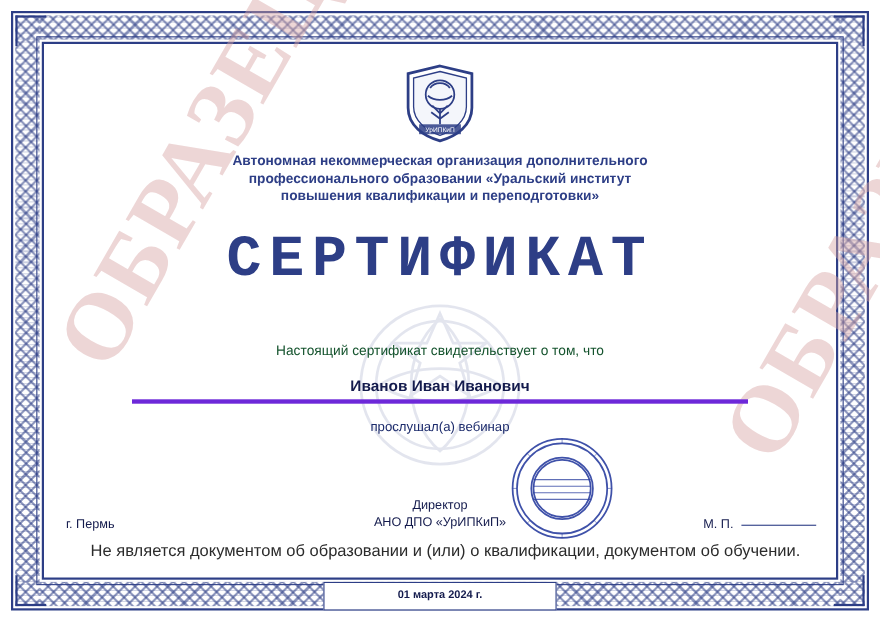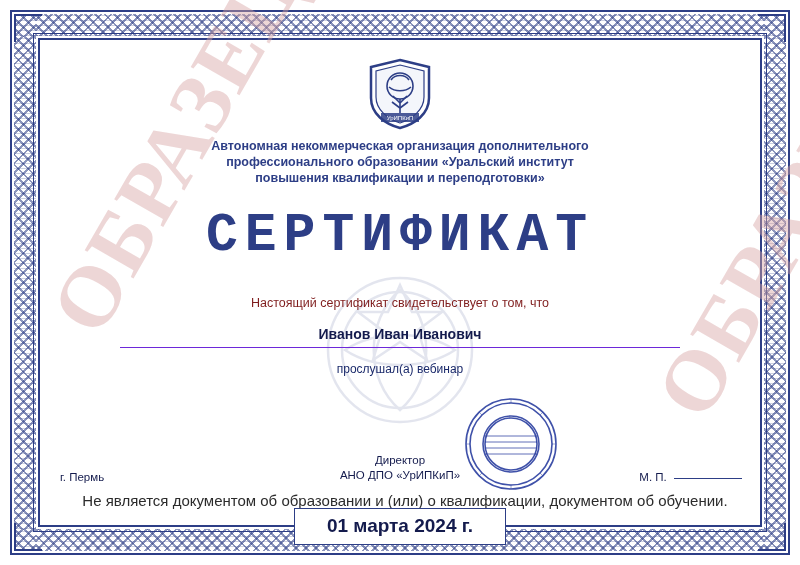--- a/index.html
+++ b/index.html
@@ -151,31 +151,31 @@
     font-size: 53px;
     letter-spacing: 7px;
     margin-top: 20px;
     margin-bottom: 6px;
     white-space: nowrap;
     position: relative;
     z-index: 2;
   }
 
   .attest {
-    color: #7f1d1d;
+    color: #14532d;
     font-size: 12.5px;
-    margin-top: 30px;
+    margin-top: 46px;
     position: relative;
     z-index: 2;
   }
 
   .name-line {
     margin: 16px auto 0 auto;
     width: 560px;
-    border-bottom: 1px solid #6d28d9;
+    border-bottom: 4px solid #6d28d9;
     position: relative;
     z-index: 2;
   }
   .recipient {
     color: #141b4d;
     font-weight: bold;
     font-size: 14px;
     padding-bottom: 5px;
   }
 
@@ -257,27 +257,27 @@
     bottom: 56px;
     text-align: center;
     font-size: 15px;
     color: #2b2b2b;
   }
 
   .date-box {
     position: absolute;
     left: 50%;
     transform: translateX(-50%);
-    bottom: 20px;
+    bottom: 10px;
     width: 210px;
     border: 1.5px solid #2d3e86;
     background: #ffffff;
     text-align: center;
     padding: 6px 0 7px 0;
-    font-size: 19px;
+    font-size: 10px;
     font-weight: bold;
     color: #141b4d;
   }
 </style>
 </head>
 <body>
 
 <div class="certificate">
 
   <div class="border-band"></div>

